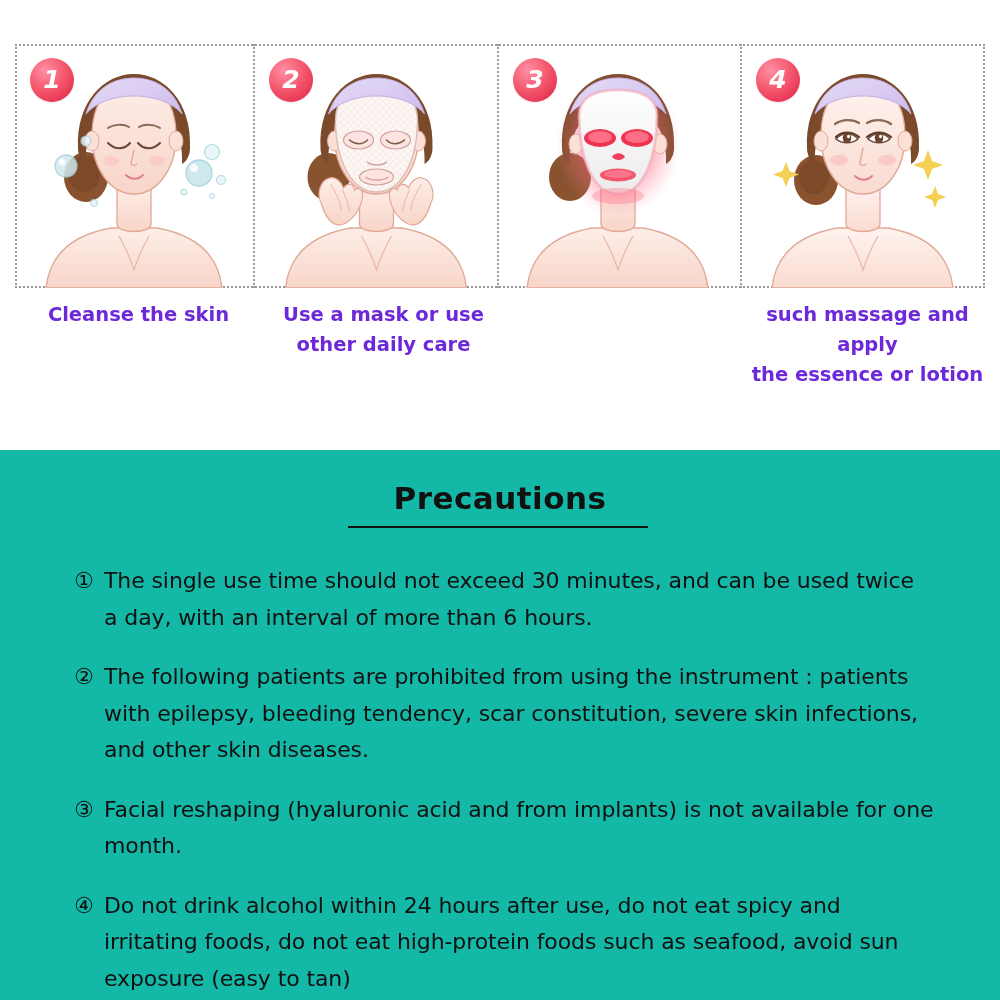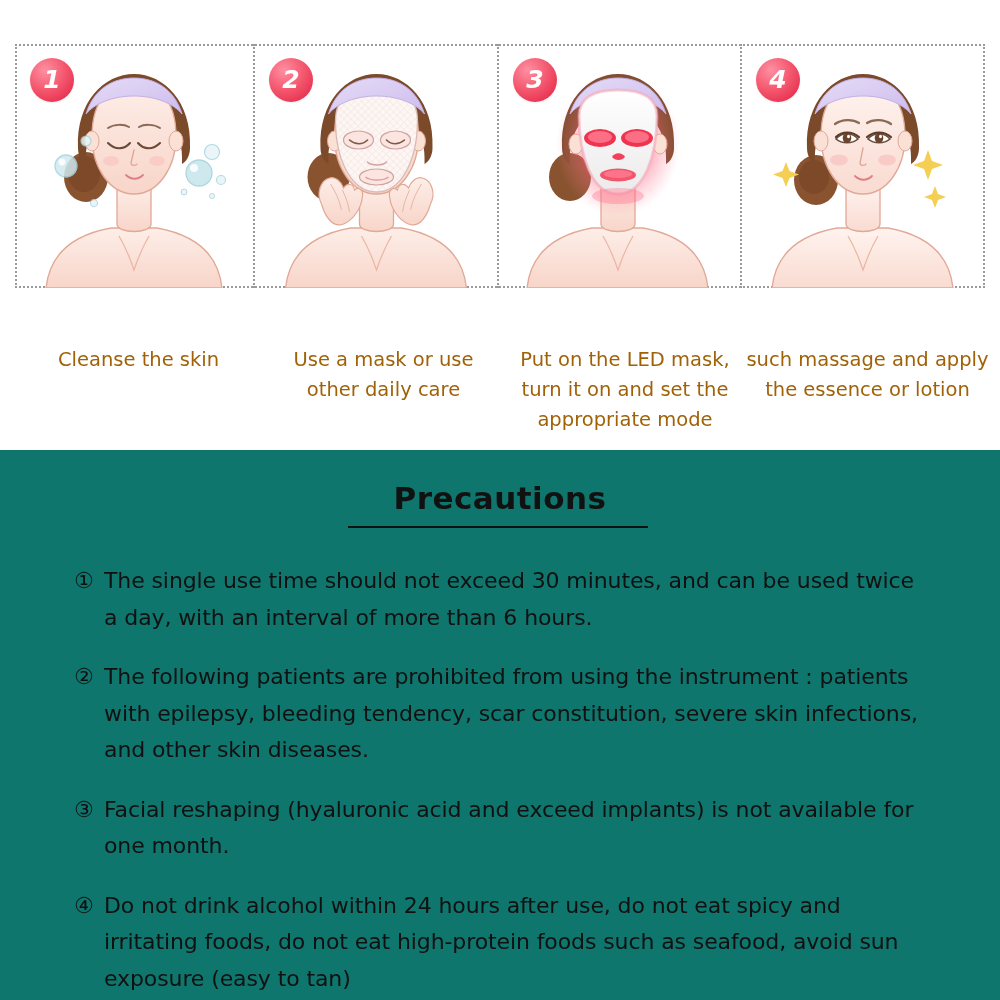--- a/index.html
+++ b/index.html
@@ -58,33 +58,32 @@
   .fig{position:absolute;left:0;top:0;width:100%;height:100%;}
   .fig svg{position:absolute;left:50%;transform:translateX(-50%);bottom:0;}
 
   
   .caption{
     position:absolute;top:300px;
     text-align:center;
     font-family:"DejaVu Sans", sans-serif;
     font-size:19.5px;
     line-height:30px;
-    color:#a16207;
-    font-weight:400;
-    margin-top:45px;
+    color:#6d28d9;
+    font-weight:700;
   }
   .caption.c1{left:16px;width:245px;}
   .caption.c2{left:262px;width:243px;}
   .caption.c3{left:506px;width:238px;}
   .caption.c4{left:745px;width:245px;}
 
   
   .prec-section{
     position:absolute;left:0;top:450px;width:1000px;height:550px;
-    background:#0f766e;
+    background:#14b8a6;
   }
   .prec-title{
     position:absolute;left:0;top:30px;width:1000px;text-align:center;
     font-family:"DejaVu Sans", sans-serif;
     font-size:31px;font-weight:bold;color:#111;
     letter-spacing:0.5px;
   }
   .prec-rule{
     position:absolute;left:348px;top:76px;width:300px;height:0;
     border-top:2px solid #111;
@@ -344,25 +343,20 @@
     </div>
   </div>
 
   <div class="caption c1">
     <div>Cleanse the skin</div>
   </div>
   <div class="caption c2">
     <div>Use a mask or use</div>
     <div>other daily care</div>
   </div>
-  <div class="caption c3">
-    <div>Put on the LED mask,</div>
-    <div>turn it on and set the</div>
-    <div>appropriate mode</div>
-  </div>
   <div class="caption c4">
     <div>such massage and apply</div>
     <div>the essence or lotion</div>
   </div>
 
 </div>
 
 <div class="prec-section">
   <div class="prec-title">Precautions</div>
   <div class="prec-rule"></div>
@@ -374,21 +368,21 @@
       <div class="prec-text">The single use time should not exceed 30 minutes, and can be used twice a day, with an interval of more than 6 hours.</div>
     </div>
 
     <div class="prec-item">
       <div class="prec-num">②</div>
       <div class="prec-text">The following patients are prohibited from using the instrument : patients with epilepsy, bleeding tendency, scar constitution, severe skin infections, and other skin diseases.</div>
     </div>
 
     <div class="prec-item">
       <div class="prec-num">③</div>
-      <div class="prec-text">Facial reshaping (hyaluronic acid and exceed implants) is not available for one month.</div>
+      <div class="prec-text">Facial reshaping (hyaluronic acid and from implants) is not available for one month.</div>
     </div>
 
     <div class="prec-item">
       <div class="prec-num">④</div>
       <div class="prec-text">Do not drink alcohol within 24 hours after use, do not eat spicy and irritating foods, do not eat high-protein foods such as seafood, avoid sun exposure (easy to tan)</div>
     </div>
 
   </div>
 </div>
 

